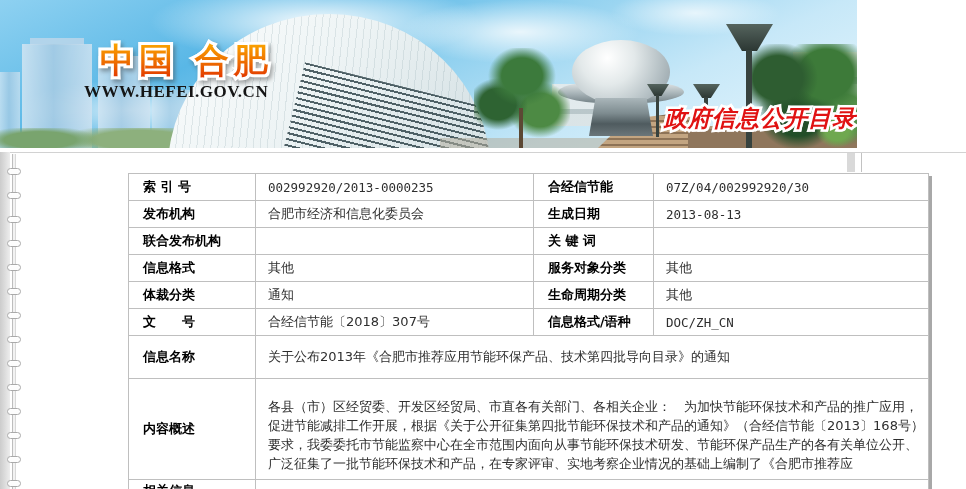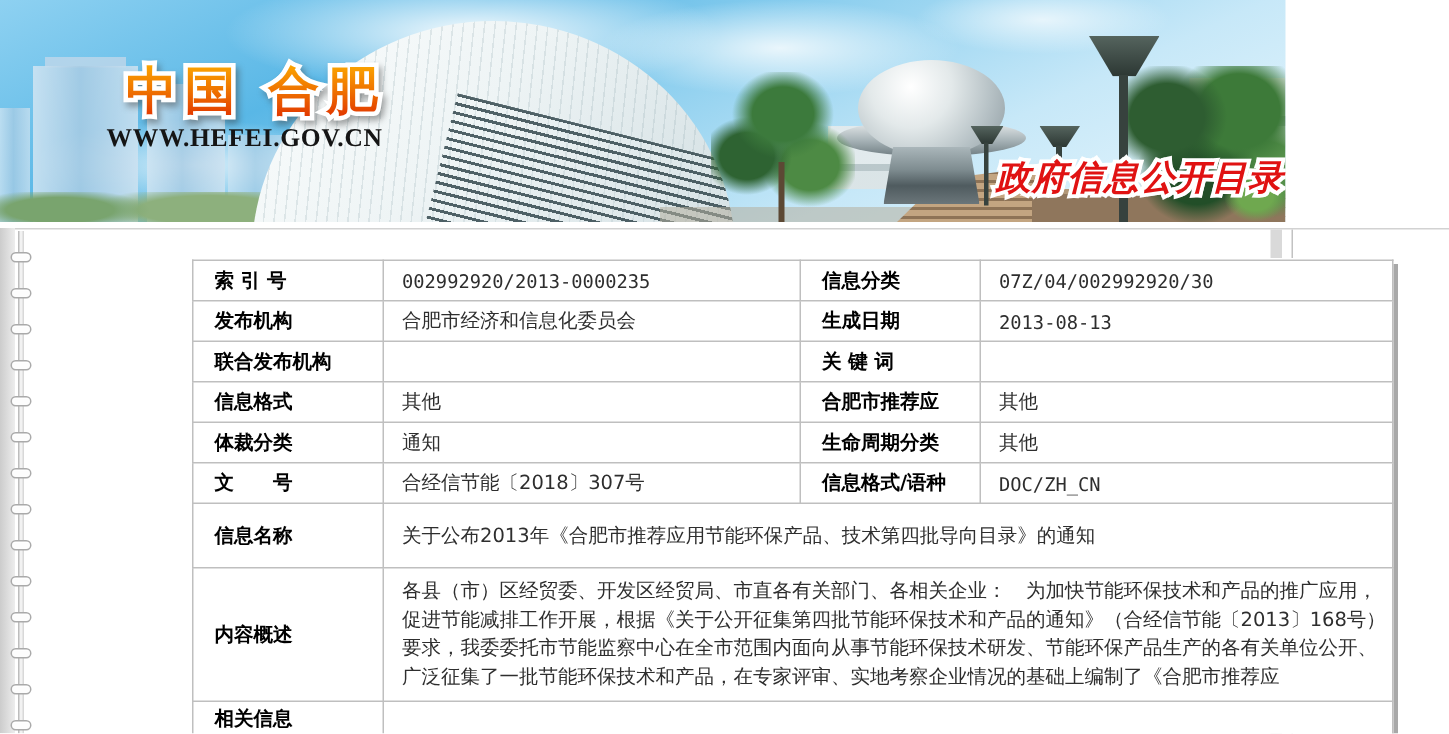--- a/index.html
+++ b/index.html
@@ -82,29 +82,29 @@
                             radial-gradient(40px 36px at 50px 70px,#224e28 62%,rgba(34,78,40,0) 100%),
                             radial-gradient(36px 32px at 95px 70px,#55904a 62%,rgba(85,144,74,0) 100%); }
   .planter-wall { position:absolute; left:688px; top:126px; width:169px; height:22px;
                   background:linear-gradient(180deg,#b29878 0 3px,#8f765c 3px 100%),
                              repeating-linear-gradient(180deg,rgba(70,50,35,.5) 0 1px,rgba(0,0,0,0) 1px 6px); }
   .bush-right { position:absolute; left:816px; top:114px; width:42px; height:34px; border-radius:50%;
                 background:radial-gradient(closest-side,#6fa84f 55%,rgba(111,168,79,0) 100%); }
 
   
   .site-title-wrap { position:absolute; left:84px; top:38px; height:44px; }
-  .site-title-wrap .layer { position:absolute; left:0; top:0; white-space:nowrap;
+  .site-title-wrap .layer { position:absolute; left:16px; top:0; white-space:nowrap;
         font-size:34px; font-weight:bold; letter-spacing:5px; font-family:"DejaVu Sans",sans-serif; }
   .site-title-wrap .outline { color:#ffffff; -webkit-text-stroke:6px #ffffff;
         text-shadow:2px 2px 0 #fff,-2px -2px 0 #fff,2px -2px 0 #fff,-2px 2px 0 #fff,
                     2px 0 0 #fff,-2px 0 0 #fff,0 2px 0 #fff,0 -2px 0 #fff;
         filter:drop-shadow(2px 3px 2px rgba(60,60,60,.45)); }
   .site-title-wrap .fill { background:linear-gradient(180deg,#ffb400 0%,#f07800 45%,#dd2200 100%);
         -webkit-background-clip:text; background-clip:text; color:transparent; }
-  .site-url { position:absolute; left:71px; top:82px; font-family:"Liberation Serif","DejaVu Serif",serif;
+  .site-url { position:absolute; left:84px; top:82px; font-family:"Liberation Serif","DejaVu Serif",serif;
         font-weight:bold; font-size:17px; color:#151515; letter-spacing:.5px; white-space:nowrap; }
   .caption-wrap { position:absolute; left:664px; top:103px; height:30px; }
   .caption-wrap .layer { position:absolute; left:0; top:0; white-space:nowrap; font-style:italic;
         font-size:23px; font-weight:bold; letter-spacing:1px; font-family:"DejaVu Sans",sans-serif; }
   .caption-wrap .outline { color:#fff; -webkit-text-stroke:5px #ffffff;
         text-shadow:2px 2px 0 #fff,-2px -2px 0 #fff,2px -2px 0 #fff,-2px 2px 0 #fff,
                     2px 0 0 #fff,-2px 0 0 #fff,0 2px 0 #fff,0 -2px 0 #fff; }
   .caption-wrap .fill { color:#e01212; }
 
   
@@ -126,21 +126,21 @@
   table.info { border-collapse:collapse; table-layout:fixed; width:800px;
                box-shadow:3px 3px 0 #a8a8a8; background:#ffffff; }
   table.info td { border:1px solid #bfbfbf; vertical-align:middle; overflow:hidden; }
   td.lbl { font-weight:bold; font-size:13px; color:#000; padding-left:14px; white-space:nowrap; }
   td.val { font-size:13px; color:#2e2e2e; padding-left:12px; padding-right:4px; }
   td.val.mono { font-family:"DejaVu Sans Mono",monospace; font-size:12.5px; }
   tr.r-pair { height:27px;margin-left:48px; }
   tr.r-name { height:43px; }
   tr.r-summary { height:79px; }
   tr.r-related { height:23px; }
-  td.val.para { line-height:19px; padding-top:6px; padding-bottom:6px; vertical-align:top; }
+  td.val.para { line-height:19px; padding-top:18px; padding-bottom:6px; vertical-align:top; }
 </style>
 </head>
 <body>
 
 <div id="screen">
 
   <div class="banner">
     <div class="cloud c1"></div>
     <div class="cloud c2"></div>
     <div class="cloud c3"></div>
@@ -221,39 +221,39 @@
       <colgroup>
           <col style="width:127px">
           <col style="width:278px">
           <col style="width:120px">
           <col style="width:275px">
         </colgroup>
       <tbody>
         <tr class="r-pair">
           <td class="lbl">索 引 号</td>
           <td class="val mono">002992920/2013-0000235</td>
-          <td class="lbl">信息分类</td>
+          <td class="lbl">合经信节能</td>
           <td class="val mono">07Z/04/002992920/30</td>
         </tr>
         <tr class="r-pair">
           <td class="lbl">发布机构</td>
           <td class="val">合肥市经济和信息化委员会</td>
           <td class="lbl">生成日期</td>
           <td class="val mono">2013-08-13</td>
         </tr>
         <tr class="r-pair">
           <td class="lbl">联合发布机构</td>
           <td class="val"></td>
           <td class="lbl">关 键 词</td>
           <td class="val"></td>
         </tr>
         <tr class="r-pair">
           <td class="lbl">信息格式</td>
           <td class="val">其他</td>
-          <td class="lbl">合肥市推荐应</td>
+          <td class="lbl">服务对象分类</td>
           <td class="val">其他</td>
         </tr>
         <tr class="r-pair">
           <td class="lbl">体裁分类</td>
           <td class="val">通知</td>
           <td class="lbl">生命周期分类</td>
           <td class="val">其他</td>
         </tr>
         <tr class="r-pair">
           <td class="lbl">文　　号</td>

